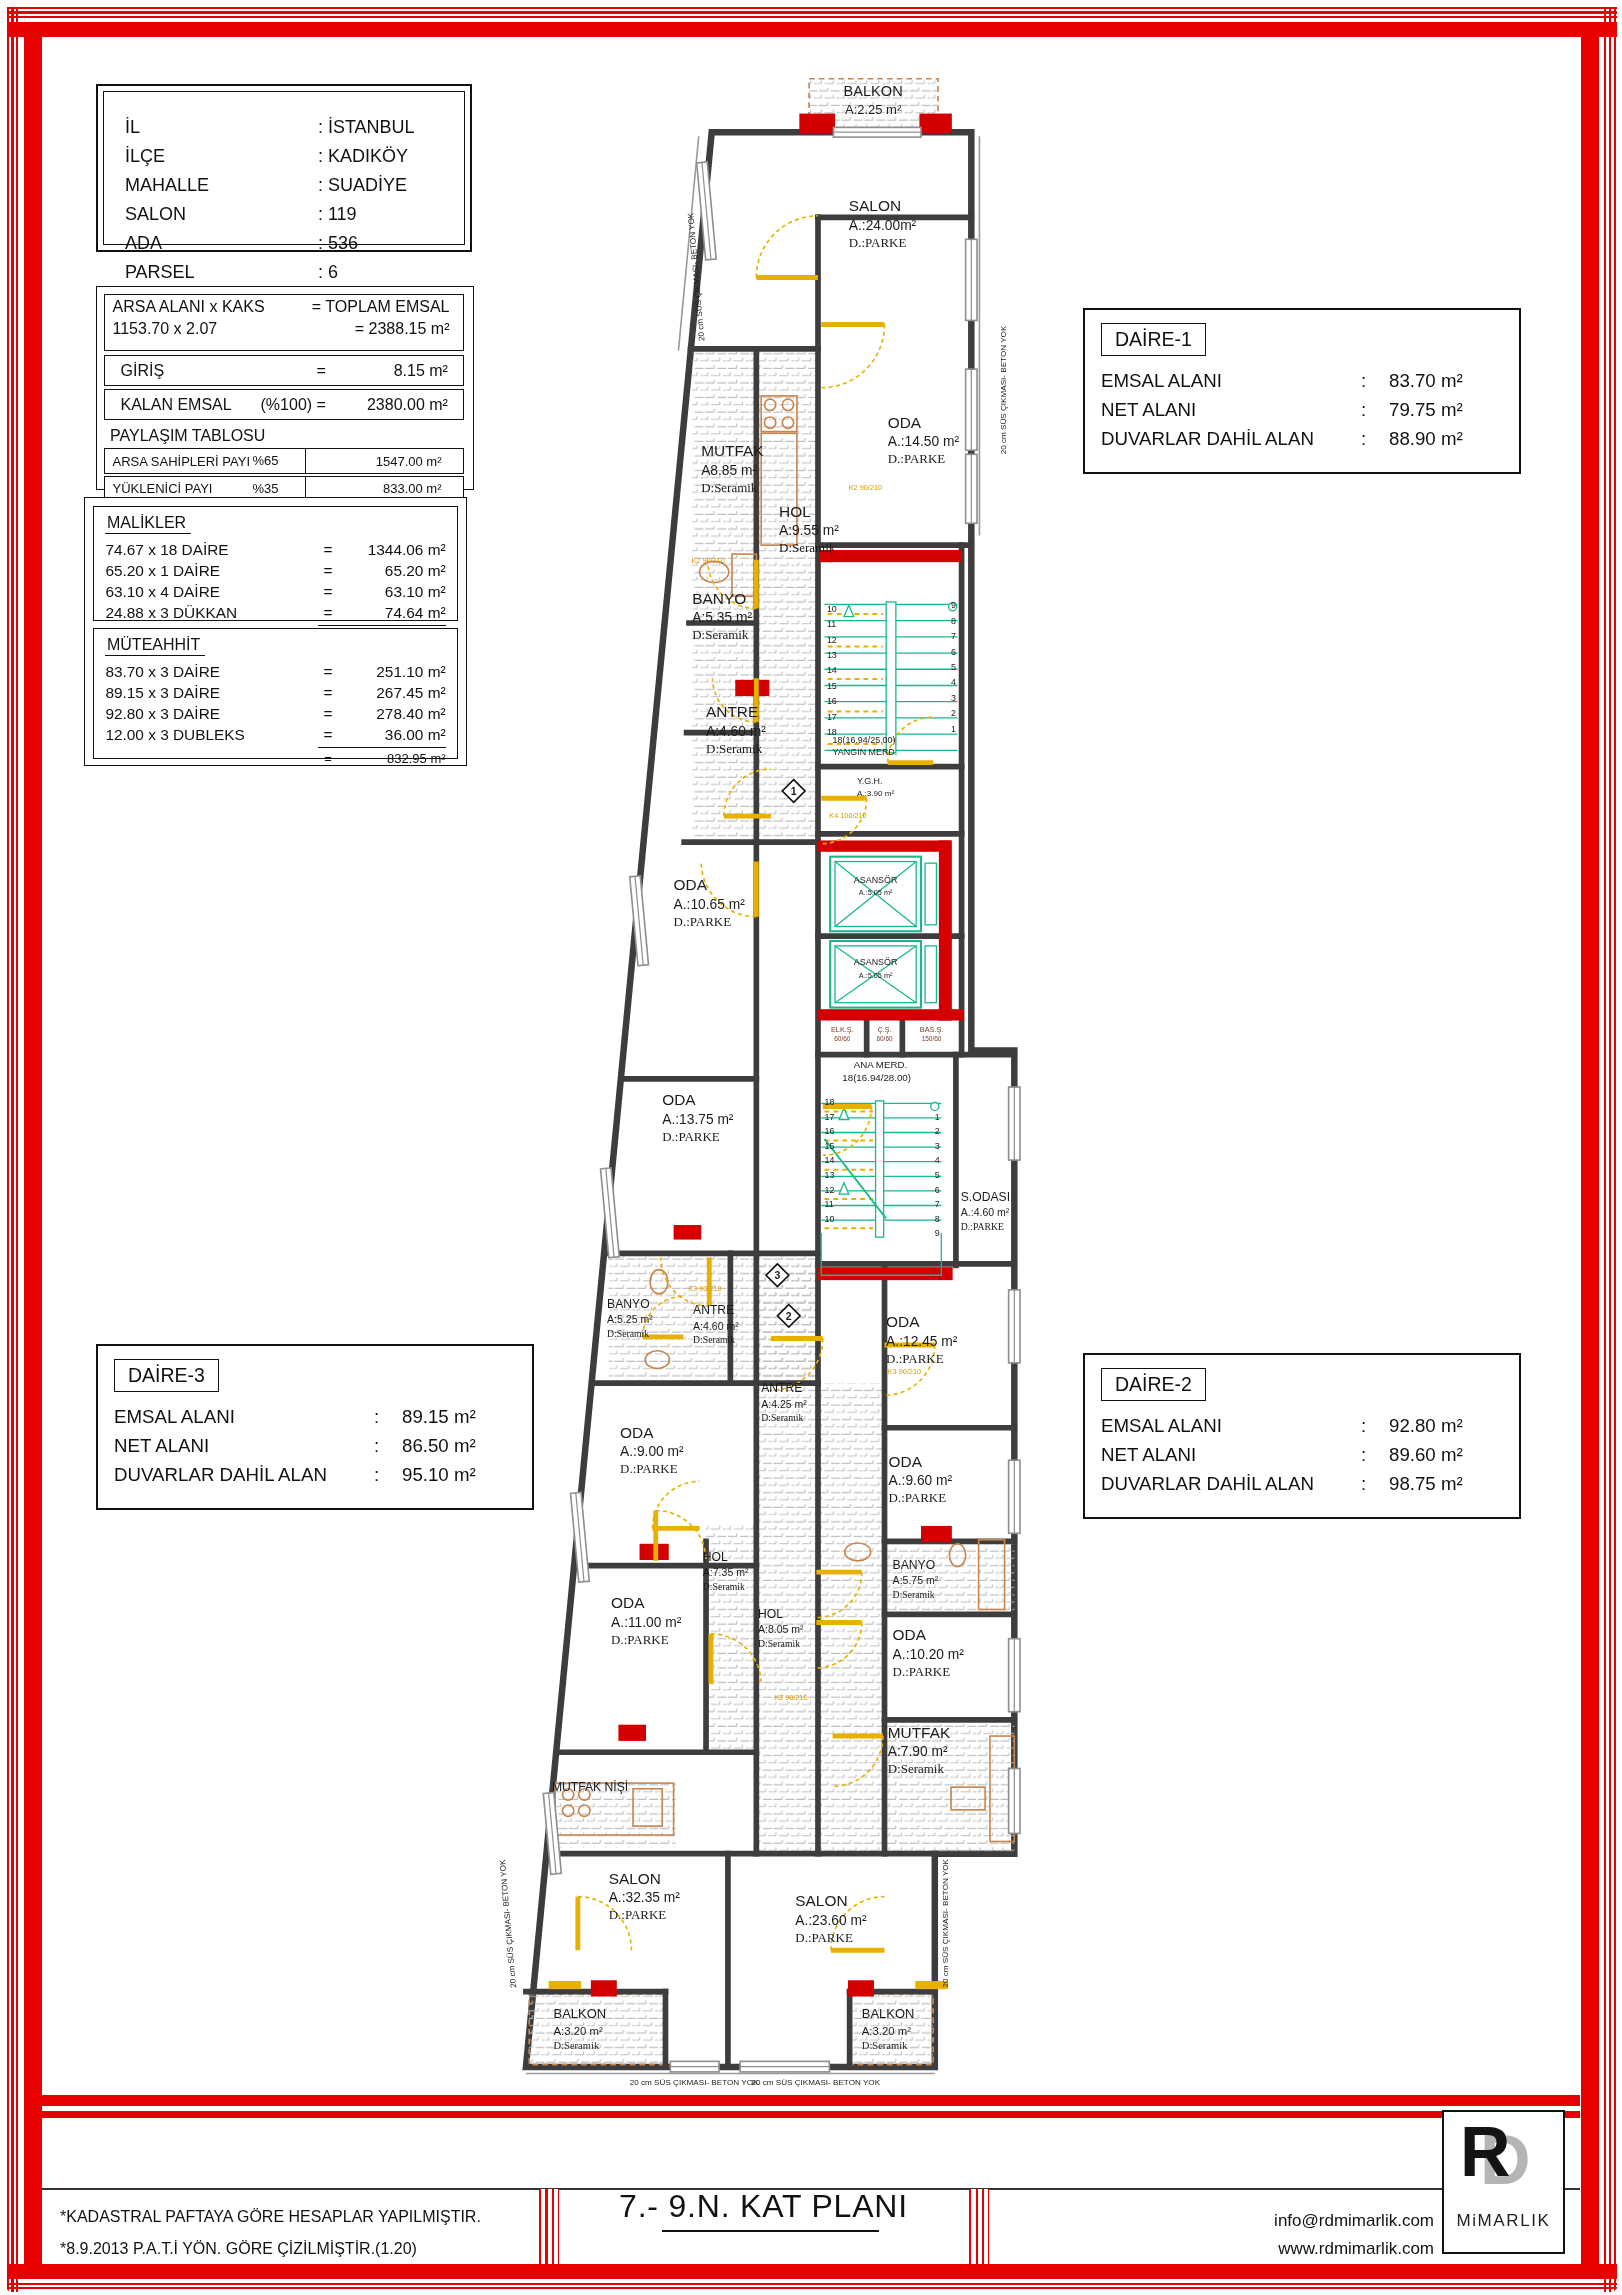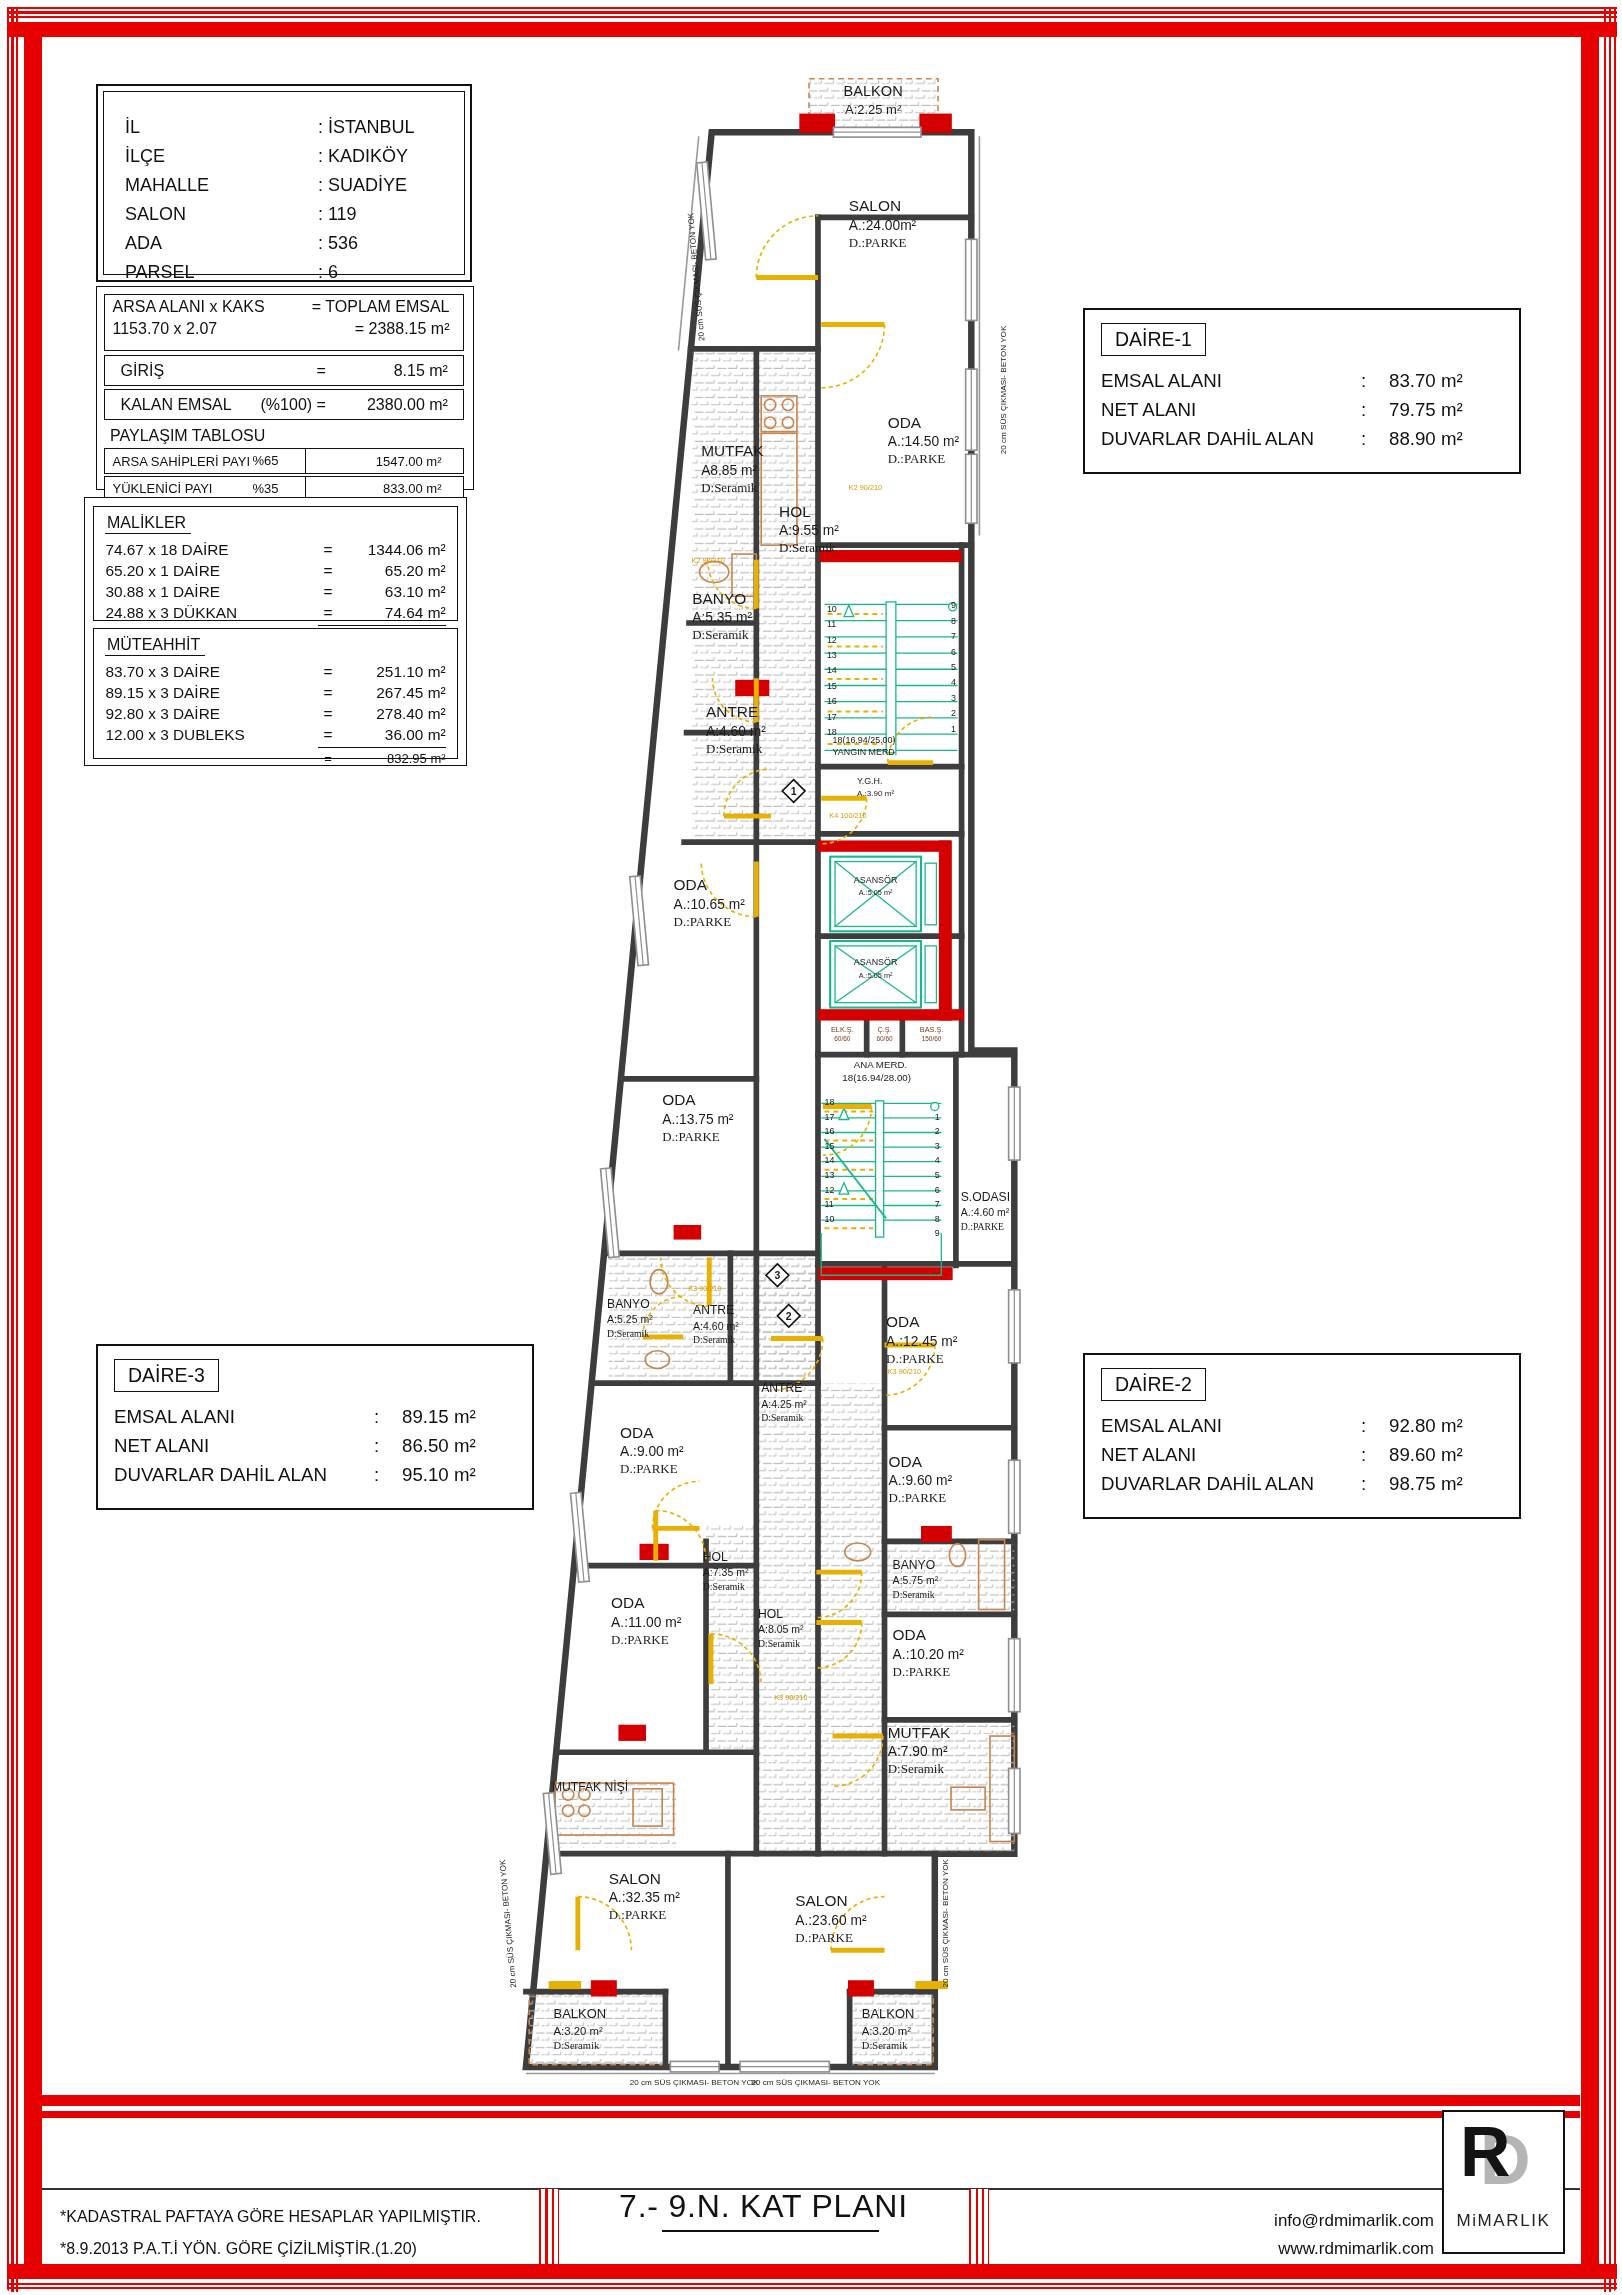--- a/index.html
+++ b/index.html
@@ -492,21 +492,21 @@
         <text x="1152" y="1524" fill="#1b1b1b" font-size="11" font-family="&quot;Liberation Sans&quot;,sans-serif">9</text>
         <polygon points="978,961 992,975 978,989 964,975" fill="#fff" stroke="#111" stroke-width="2"></polygon>
         <text x="978" y="980" fill="#1b1b1b" font-size="13" font-family="&quot;Liberation Sans&quot;,sans-serif" text-anchor="middle" font-weight="bold">1</text>
         <polygon points="958,1558 972,1572 958,1586 944,1572" fill="#fff" stroke="#111" stroke-width="2"></polygon>
         <text x="958" y="1577" fill="#1b1b1b" font-size="13" font-family="&quot;Liberation Sans&quot;,sans-serif" text-anchor="middle" font-weight="bold">3</text>
         <polygon points="972,1608 986,1622 972,1636 958,1622" fill="#fff" stroke="#111" stroke-width="2"></polygon>
         <text x="972" y="1627" fill="#1b1b1b" font-size="13" font-family="&quot;Liberation Sans&quot;,sans-serif" text-anchor="middle" font-weight="bold">2</text>
       </g>
     </svg>
 
-  <div class="box" style="left:96px;top:84px;width:376px;height:198px;padding:4.9px;">
+  <div class="box" style="left:96px;top:84px;width:376px;height:168px;padding:4.9px;">
     <div class="loc-inner">
       <div class="lrow"><span class="ll">İL</span><span>: İSTANBUL</span></div>
       <div class="lrow"><span class="ll">İLÇE</span><span>: KADIKÖY</span></div>
       <div class="lrow"><span class="ll">MAHALLE</span><span>: SUADİYE</span></div>
       <div class="lrow"><span class="ll">SALON</span><span>: 119</span></div>
       <div class="lrow"><span class="ll">ADA</span><span>: 536</span></div>
       <div class="lrow"><span class="ll">PARSEL</span><span>: 6</span></div>
     </div>
   </div>
 
@@ -557,21 +557,21 @@
           <span class="mex">74.67 x 18 DAİRE</span>
           <span class="meq">=</span>
           <span class="mval">1344.06 m²</span>
         </div>
       <div class="mrow">
           <span class="mex">65.20 x 1 DAİRE</span>
           <span class="meq">=</span>
           <span class="mval">65.20 m²</span>
         </div>
       <div class="mrow">
-          <span class="mex">30.88 x 1 DAİRE</span>
+          <span class="mex">63.10 x 4 DAİRE</span>
           <span class="meq">=</span>
           <span class="mval">63.10 m²</span>
         </div>
       <div class="mrow">
           <span class="mex">24.88 x 3 DÜKKAN</span>
           <span class="meq">=</span>
           <span class="mval">74.64 m²</span>
         </div>
       <div class="msumwrap">
           <div class="msum">

